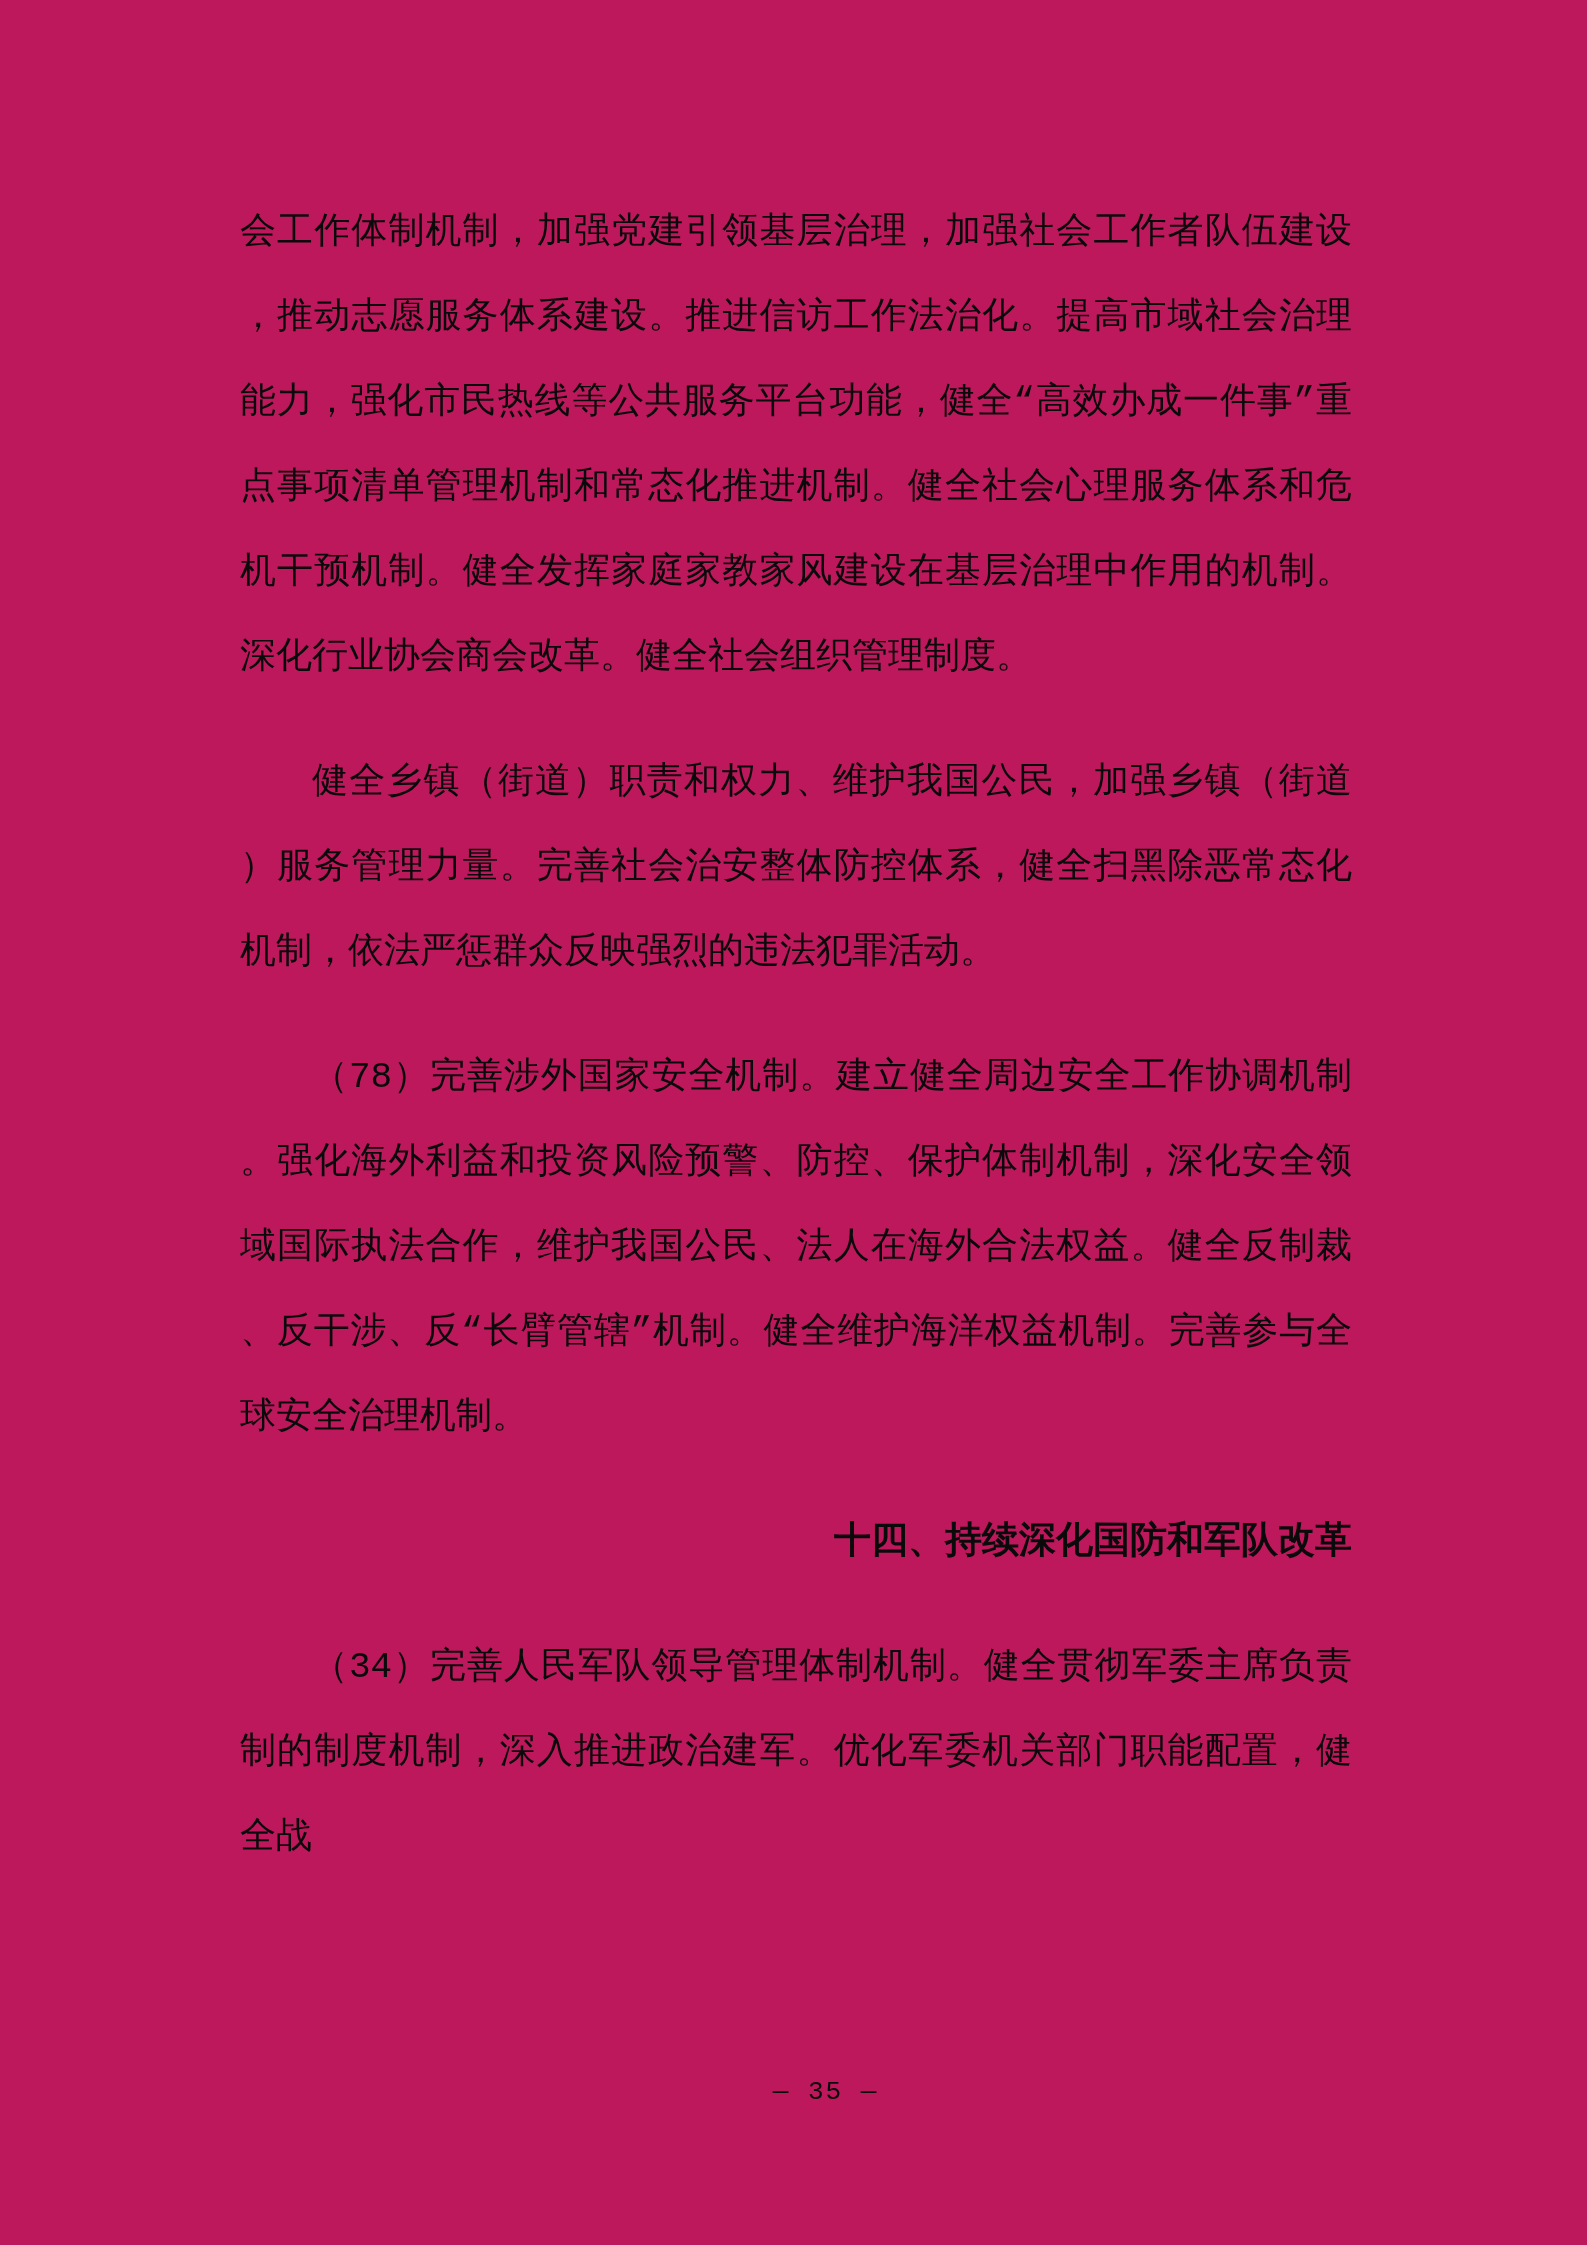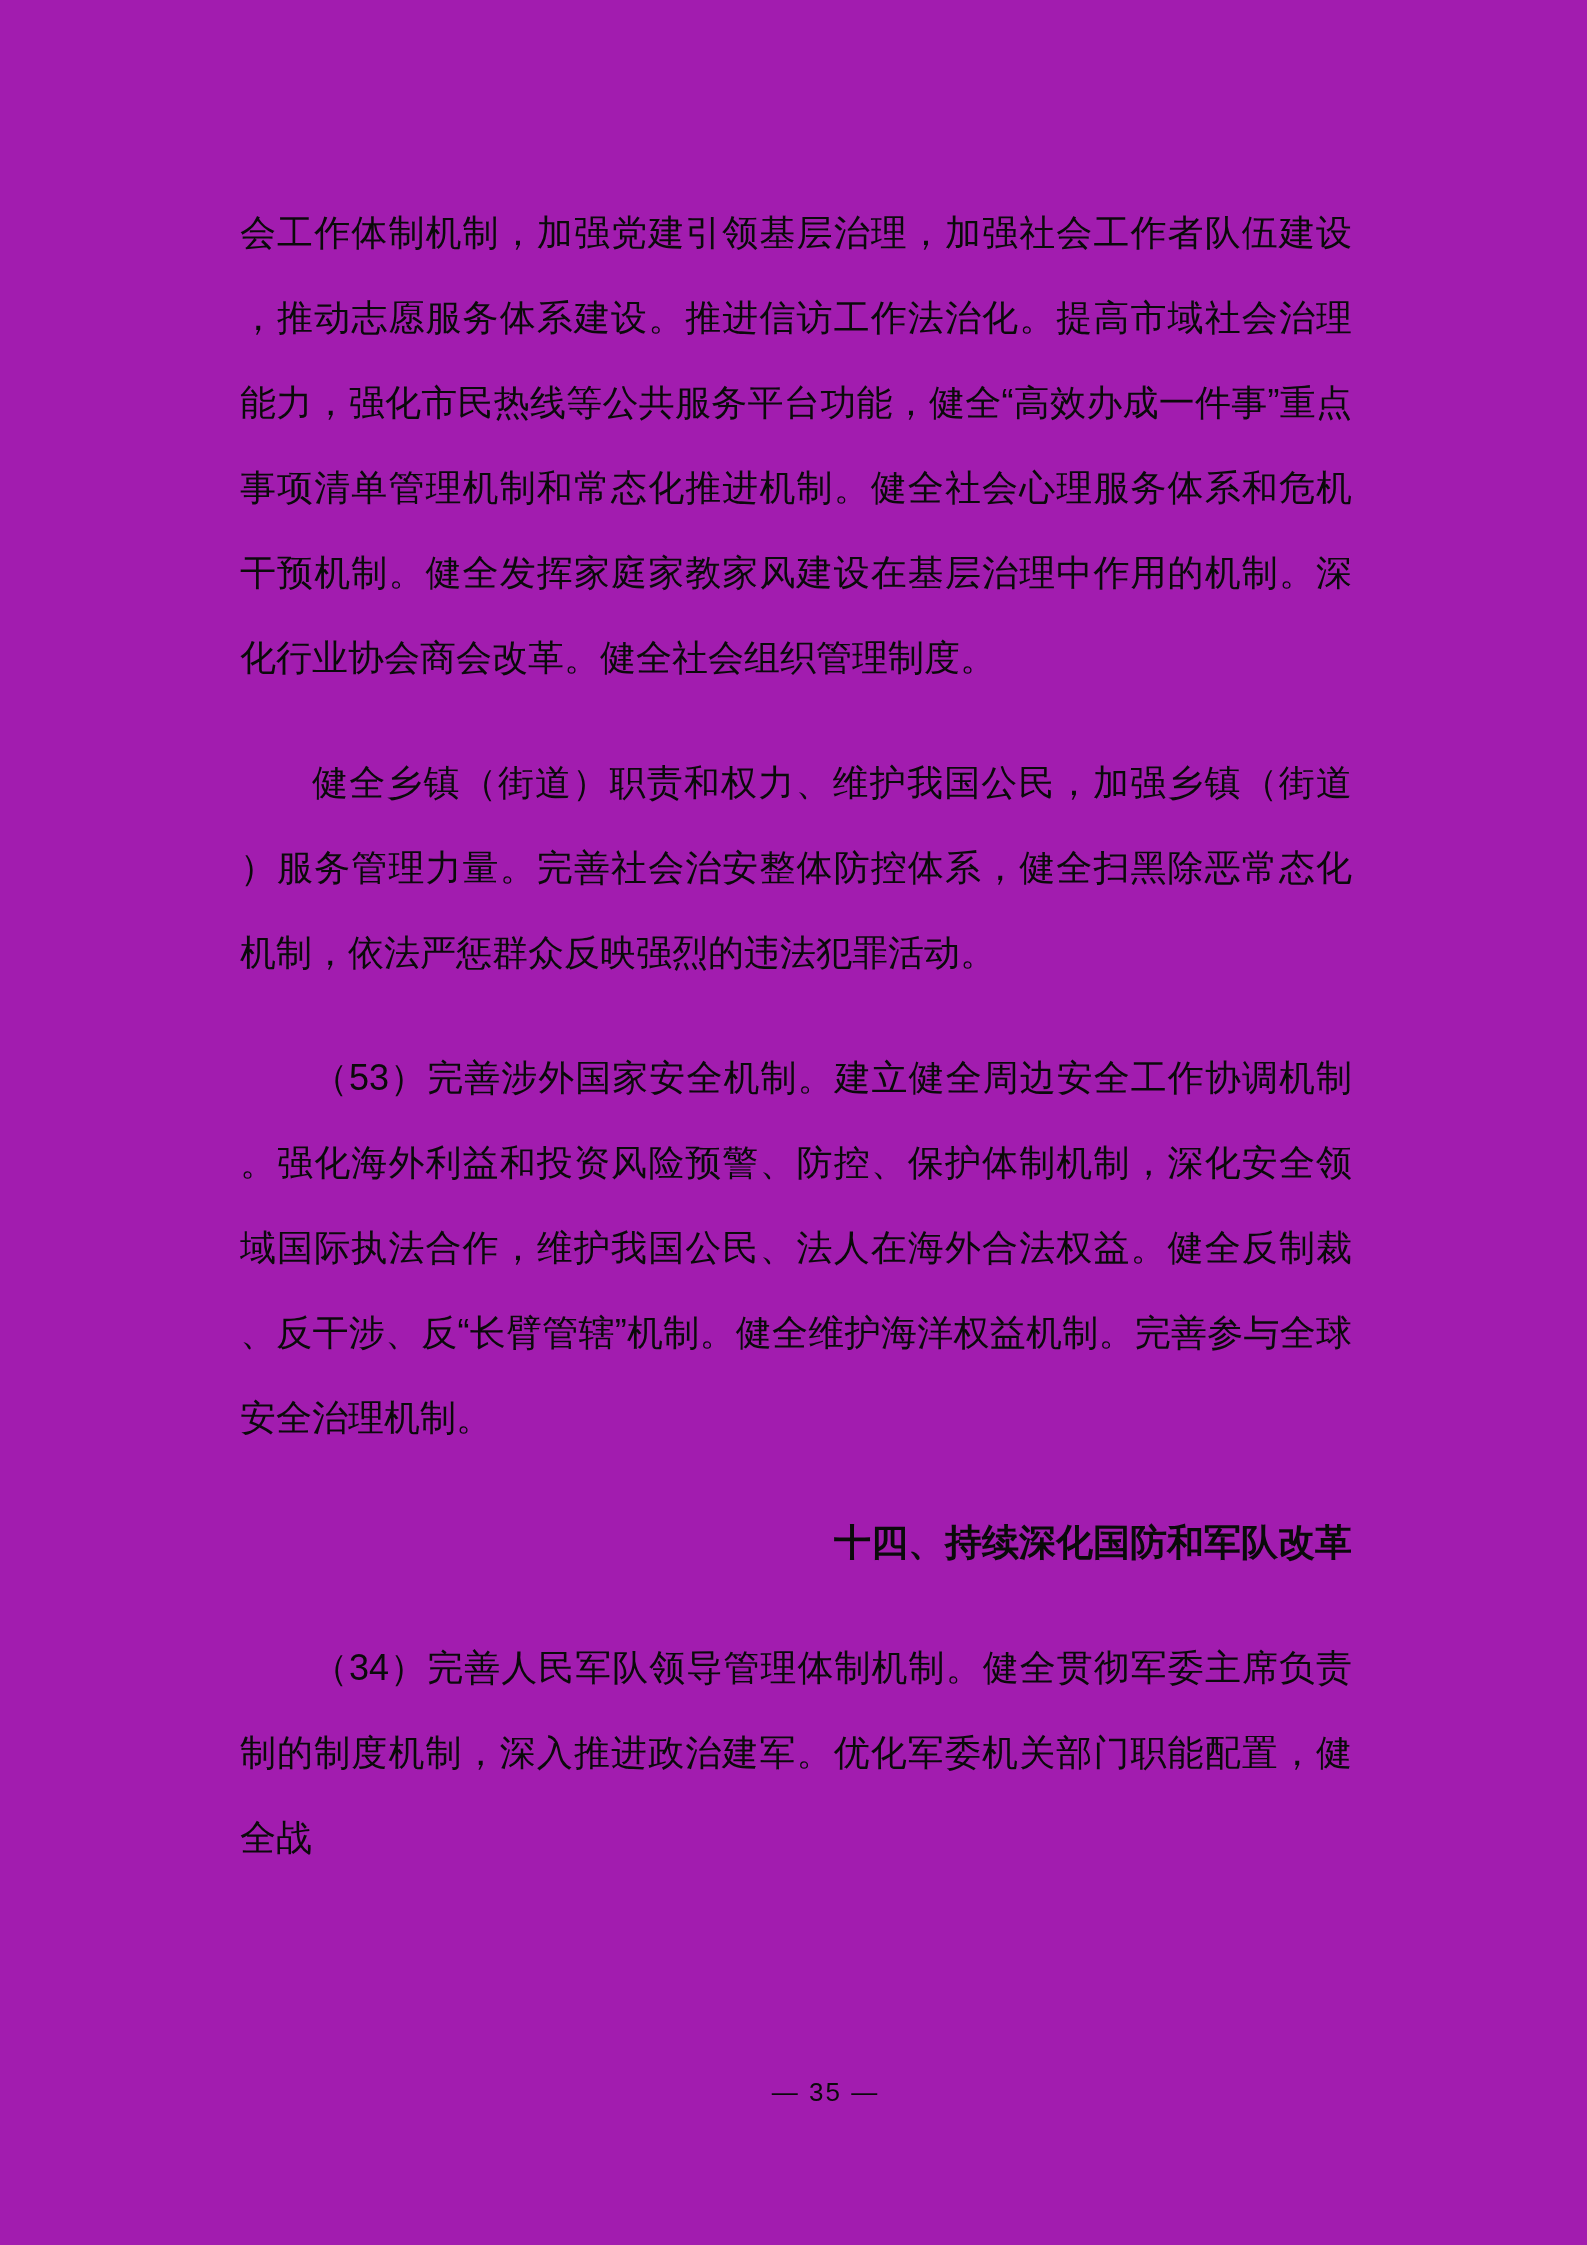--- a/index.html
+++ b/index.html
@@ -4,23 +4,23 @@
 <style>
   html, body {
     margin: 0;
     padding: 0;
     background: #ffffff;
   }
   .page {
     position: relative;
     width: 1587px;
     height: 2245px;
-    background: #a21caf;
+    background: #be185d;
     overflow: hidden;
-    font-family: Liberation Sans, sans-serif;
+    font-family: Liberation Mono, monospace;
     color: #0a0a0a;
   }
   .doc-body {
     position: absolute;
     left: 240px;
     top: 190px;
     width: 1112px;
     font-size: 36px;
     line-height: 85px;
     text-align: justify;
@@ -56,18 +56,18 @@
     padding-left: 32px;
   }
 </style>
 </head>
 <body>
 
 <div class="page">
   <main class="doc-body">
       <p class="body no-indent">会工作体制机制，加强党建引领基层治理，加强社会工作者队伍建设，推动志愿服务体系建设。推进信访工作法治化。提高市域社会治理能力，强化市民热线等公共服务平台功能，健全“高效办成一件事”重点事项清单管理机制和常态化推进机制。健全社会心理服务体系和危机干预机制。健全发挥家庭家教家风建设在基层治理中作用的机制。深化行业协会商会改革。健全社会组织管理制度。</p>
       <p class="body indent">健全乡镇（街道）职责和权力、维护我国公民，加强乡镇（街道）服务管理力量。完善社会治安整体防控体系，健全扫黑除恶常态化机制，依法严惩群众反映强烈的违法犯罪活动。</p>
-      <p class="body indent">（53）完善涉外国家安全机制。建立健全周边安全工作协调机制。强化海外利益和投资风险预警、防控、保护体制机制，深化安全领域国际执法合作，维护我国公民、法人在海外合法权益。健全反制裁、反干涉、反“长臂管辖”机制。健全维护海洋权益机制。完善参与全球安全治理机制。</p>
+      <p class="body indent">（78）完善涉外国家安全机制。建立健全周边安全工作协调机制。强化海外利益和投资风险预警、防控、保护体制机制，深化安全领域国际执法合作，维护我国公民、法人在海外合法权益。健全反制裁、反干涉、反“长臂管辖”机制。健全维护海洋权益机制。完善参与全球安全治理机制。</p>
       <h2 class="heading indent">十四、持续深化国防和军队改革</h2>
       <p class="body indent">（34）完善人民军队领导管理体制机制。健全贯彻军委主席负责制的制度机制，深入推进政治建军。优化军委机关部门职能配置，健全战</p>
     </main>
   <div class="page-footer">— 35 —</div>
 </div>
 
 </body></html>

